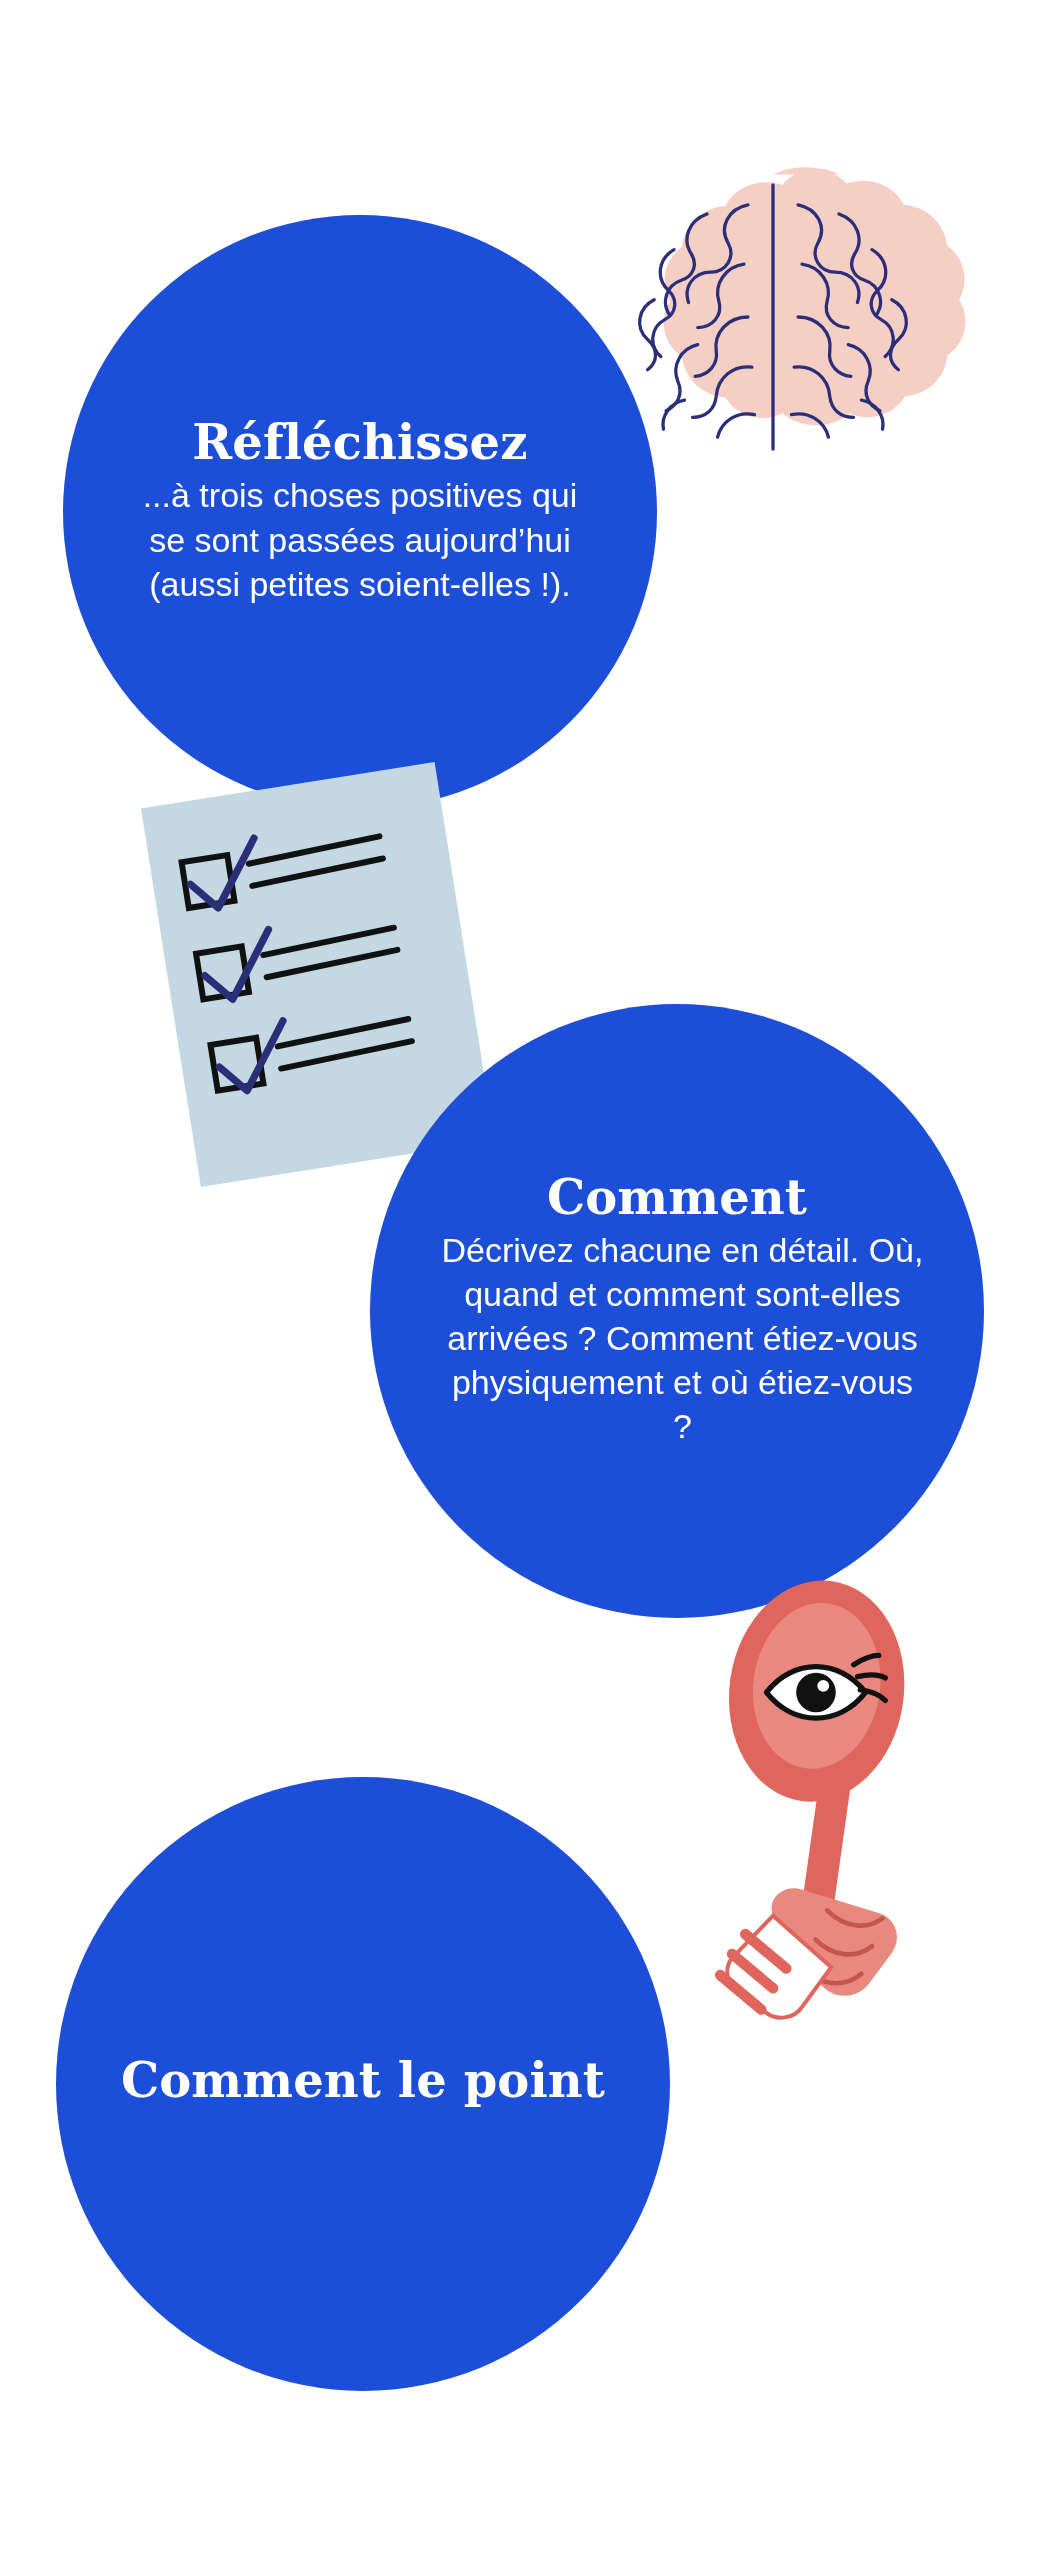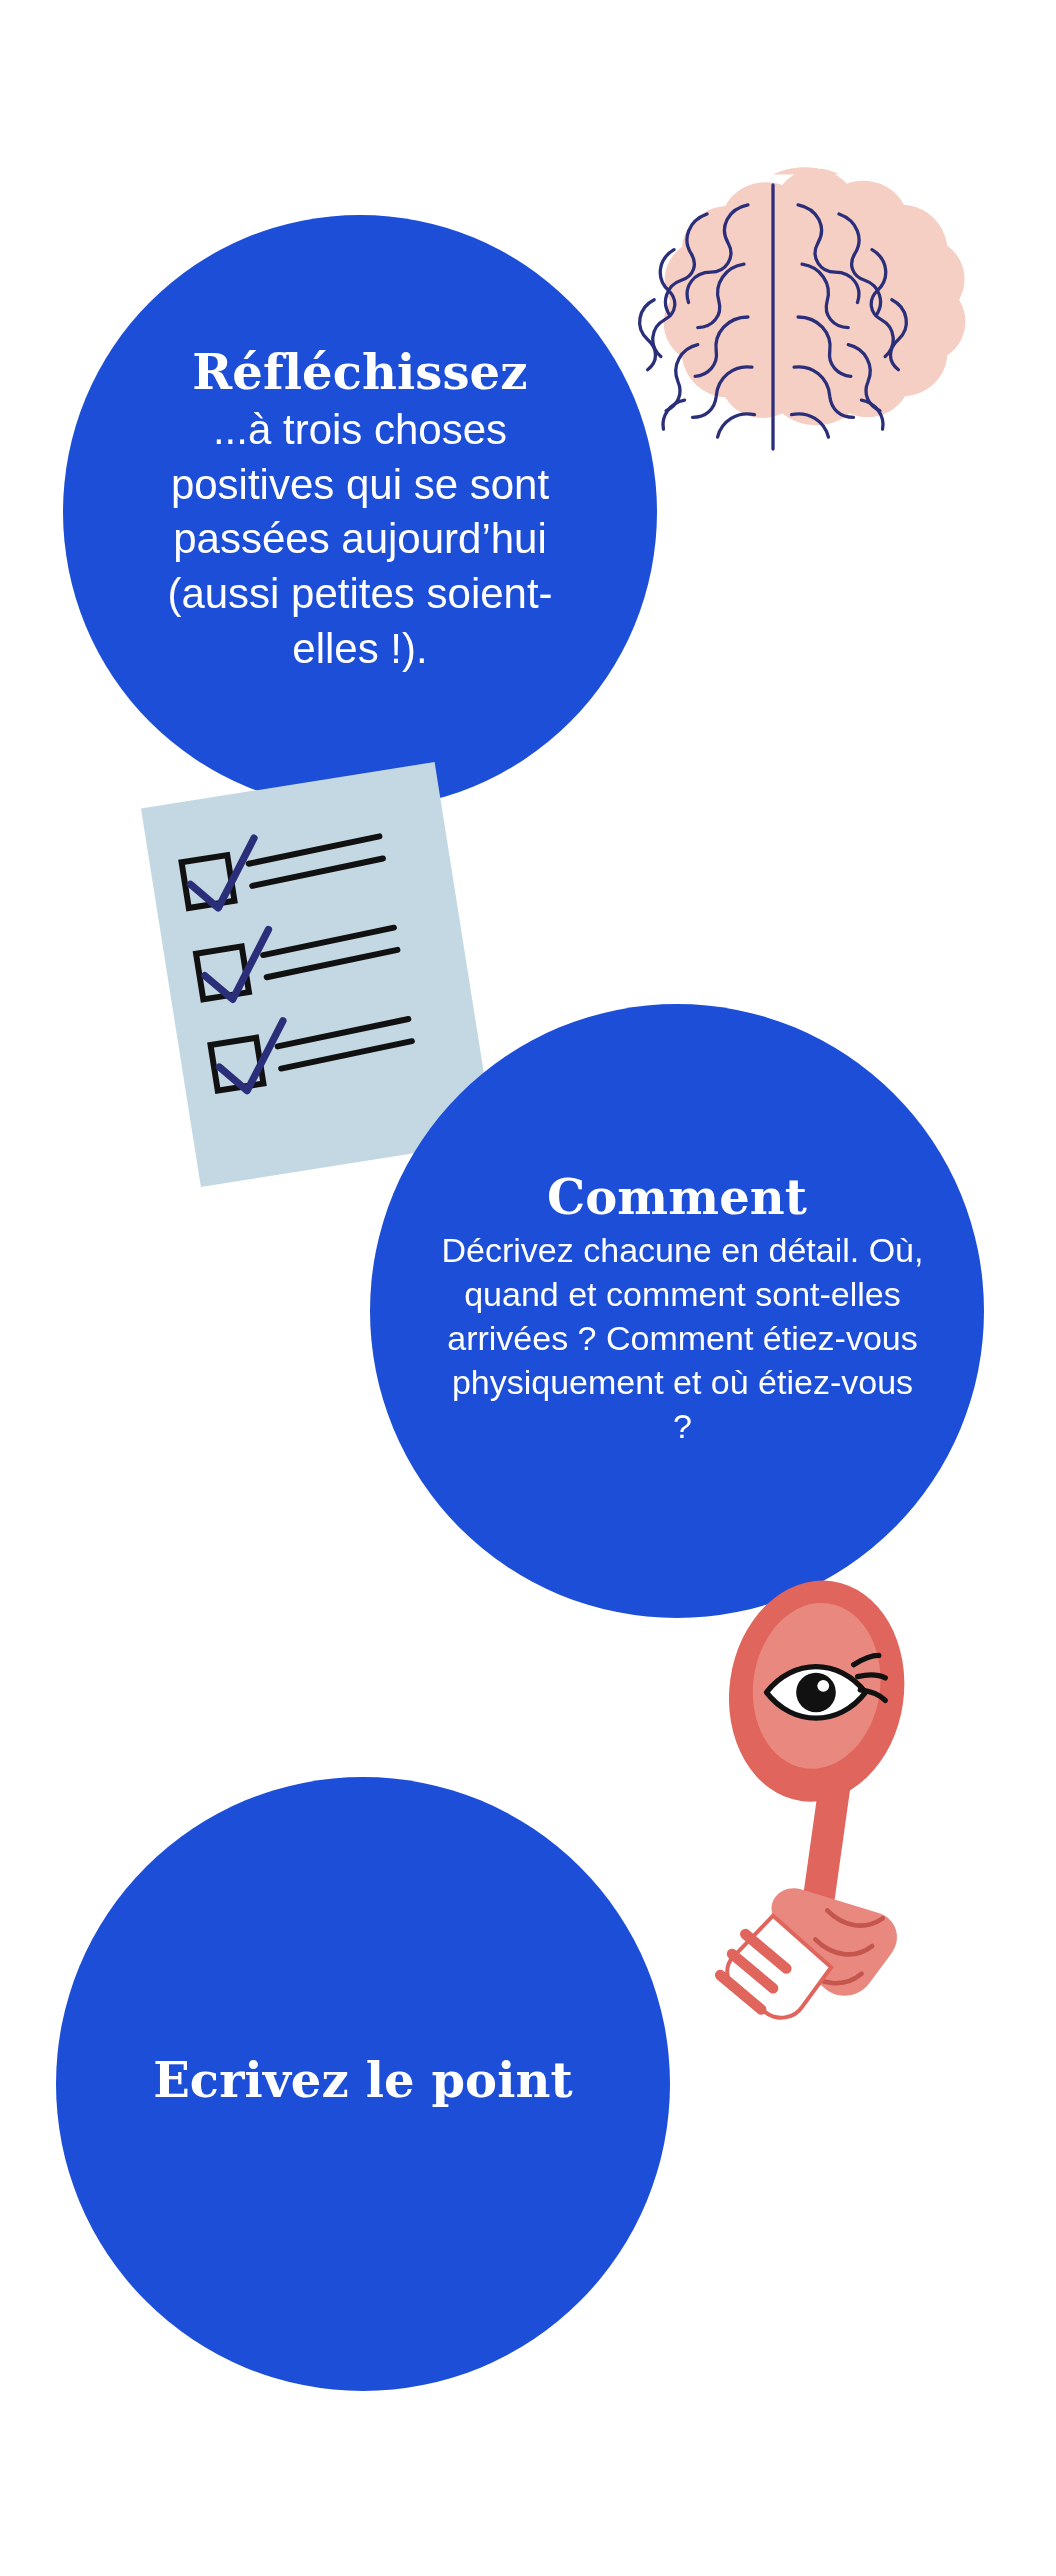--- a/index.html
+++ b/index.html
@@ -54,21 +54,21 @@
 
   
   #circle-reflechissez {
     left: 63px;
     top: 215px;
     width: 594px;
     height: 594px;
     padding: 0 73px;
   }
   #circle-reflechissez .c-title { font-size: 48px; margin-bottom: 6.6px; }
-  #circle-reflechissez .c-body { font-size: 42px; }
+  #circle-reflechissez .c-body { font-size: 34px; }
 
   
   #circle-ecrivez {
     left: 370px;
     top: 1004px;
     width: 614px;
     height: 614px;
     padding: 0 59px;
   }
   #circle-ecrivez .c-title { font-size: 48px; margin-bottom: 5.3px; }
@@ -220,17 +220,17 @@
 
     <path d="M150 520 l-60 62 c-14 14 -12 38 4 50 l44 34 c18 14 44 10 56 -8 l44 -60 Z" fill="#ffffff" stroke="#e0655c" stroke-width="6"></path>
     <g stroke="#e0655c" stroke-width="16" stroke-linecap="round">
       <path d="M108 548 l62 52"></path>
       <path d="M88 578 l62 52"></path>
       <path d="M70 610 l62 52"></path>
     </g>
   </svg>
 
   <div class="circle" id="circle-faites-le-point">
-    <div class="c-title">Ecrivez le point</div>
+    <div class="c-title">Comment le point</div>
   </div>
 
 </div>
 
 
 </body></html>

